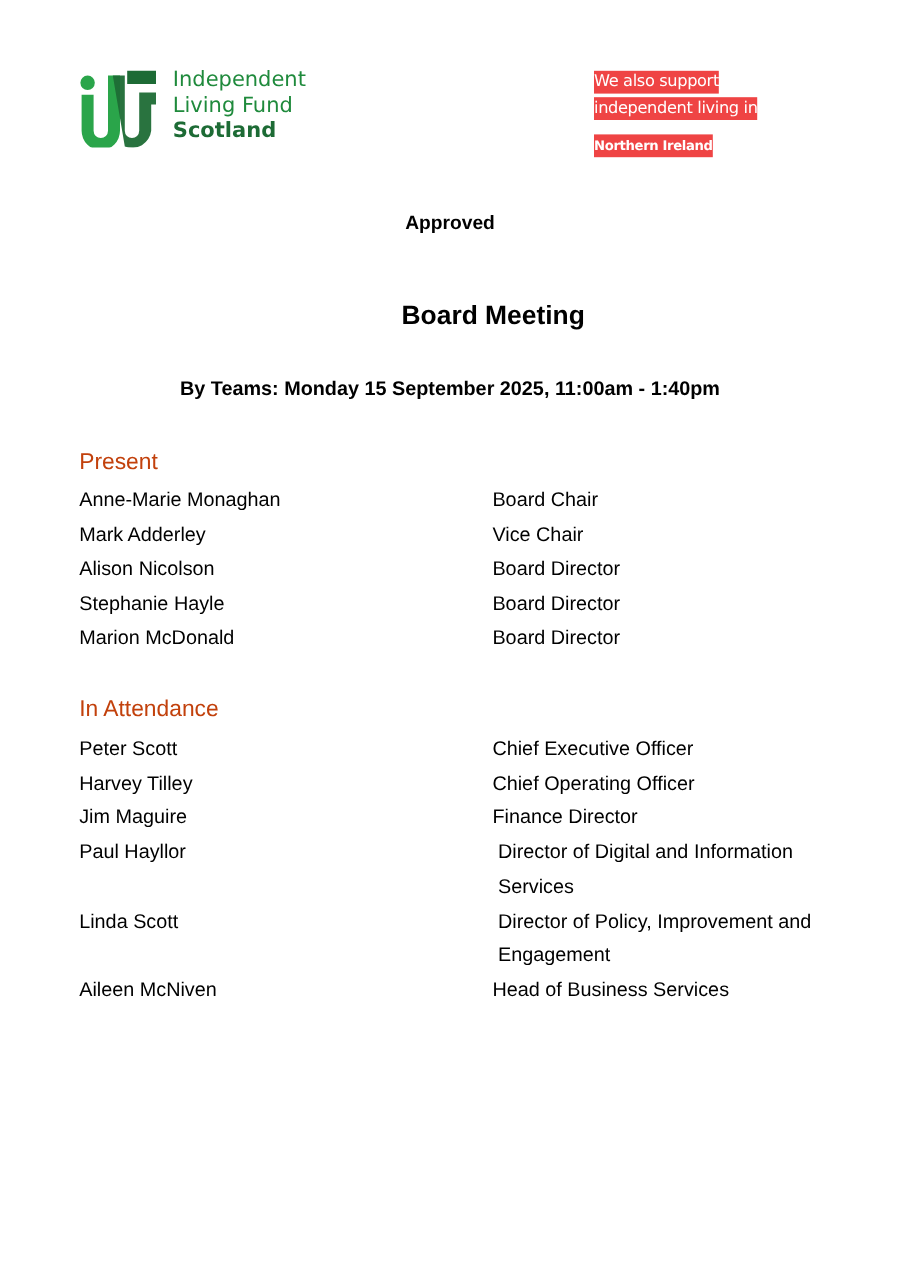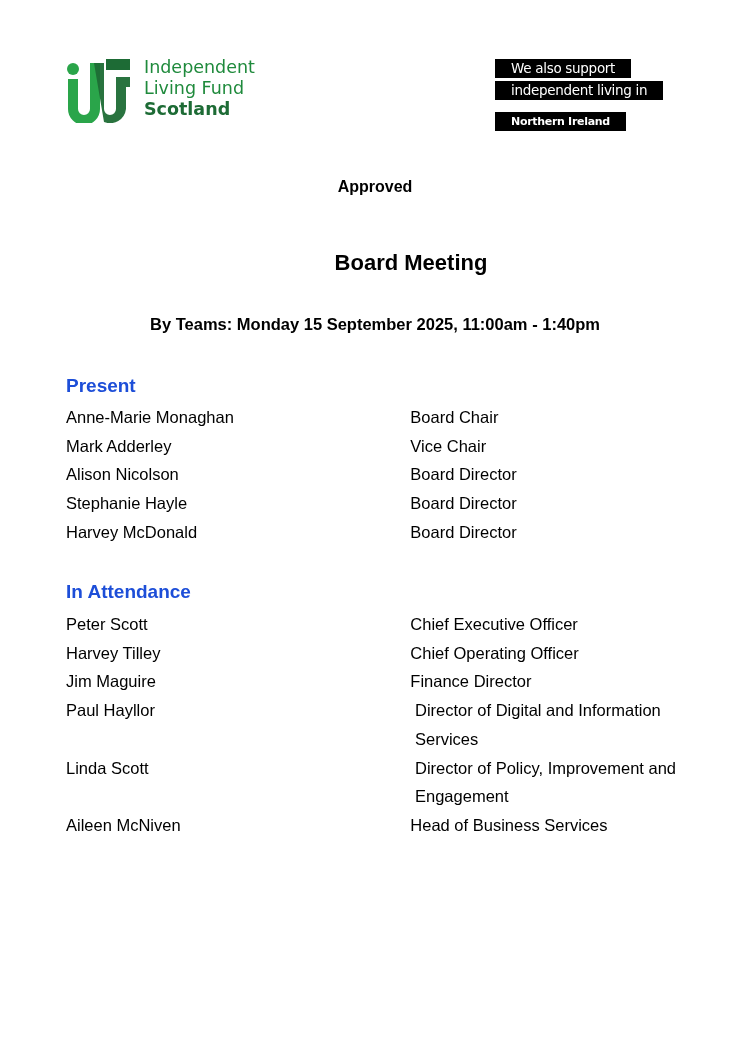--- a/index.html
+++ b/index.html
@@ -2,26 +2,26 @@
 <html><head>
 <meta charset="utf-8">
 <style>
   html, body { margin: 0; padding: 0; background: #ffffff; }
   body { width: 750px; height: 1062px; position: relative; overflow: hidden; font-family: "Liberation Sans", sans-serif; color: #000; }
   .logo { position: absolute; left: 66px; top: 57px; width: 210px; height: 66px; }
   .logo-mark { position: absolute; left: 0; top: 0; width: 66px; height: 66px; }
   .logo-text { position: absolute; left: 78px; top: 0; color: #1f8a3c; font-family: "DejaVu Sans", sans-serif; font-size: 17.5px; line-height: 21px; }
   .logo-text .l3 { font-weight: bold; color: #1d6b35; }
   .ni { position: absolute; left: 495px; top: 59px; }
-  .ni span { display: block; background: #000000; color: #fff; font-family: "DejaVu Sans", sans-serif; font-size: 13.5px; line-height: 19px; padding: 0 16px; margin-bottom: 3px; width: fit-content; letter-spacing: -0.3px; }
+  .ni span { display: block; background: #ef4444; color: #fff; font-family: "DejaVu Sans", sans-serif; font-size: 13.5px; line-height: 19px; padding: 0 0; margin-bottom: 3px; width: fit-content; letter-spacing: -0.3px; }
   .ni span.b { font-weight: bold; font-size: 11px; margin-top: 12px; }
   .approved { position: absolute; top: 178px; width: 750px; text-align: center; font-weight: bold; font-size: 16px; }
   .title { position: absolute; top: 250px; width: 750px; text-align: center; font-weight: bold; font-size: 22px; padding-left: 36px; }
   .subtitle { position: absolute; top: 315px; width: 750px; text-align: center; font-weight: bold; font-size: 16.5px; }
-  .section-h { position: absolute; left: 66px; font-weight: bold; font-size: 19px; color: #1d4ed8; }
+  .section-h { position: absolute; left: 66px; font-weight: normal; font-size: 19px; color: #c2410c; }
   .rows { position: absolute; left: 66px; width: 640px; }
   .row { display: flex; font-size: 16.5px; line-height: 28.7px; gap: 28px; }
   .row .name { width: 321px; }
   .row .role { width: 300px; }
 </style>
 </head>
 <body>
 
 <div class="logo">
   <svg class="logo-mark" viewBox="0 0 66 66">
@@ -59,21 +59,21 @@
     </div>
   <div class="row">
       <span class="name">Alison Nicolson</span>
       <span class="role">Board Director</span>
     </div>
   <div class="row">
       <span class="name">Stephanie Hayle</span>
       <span class="role">Board Director</span>
     </div>
   <div class="row">
-      <span class="name">Harvey McDonald</span>
+      <span class="name">Marion McDonald</span>
       <span class="role">Board Director</span>
     </div>
 </div>
 
 <div class="section-h" style="top:581px;">In Attendance</div>
 <div class="rows" style="top:610px;">
   <div class="row">
       <span class="name">Peter Scott</span>
       <span class="role">Chief Executive Officer</span>
     </div>

